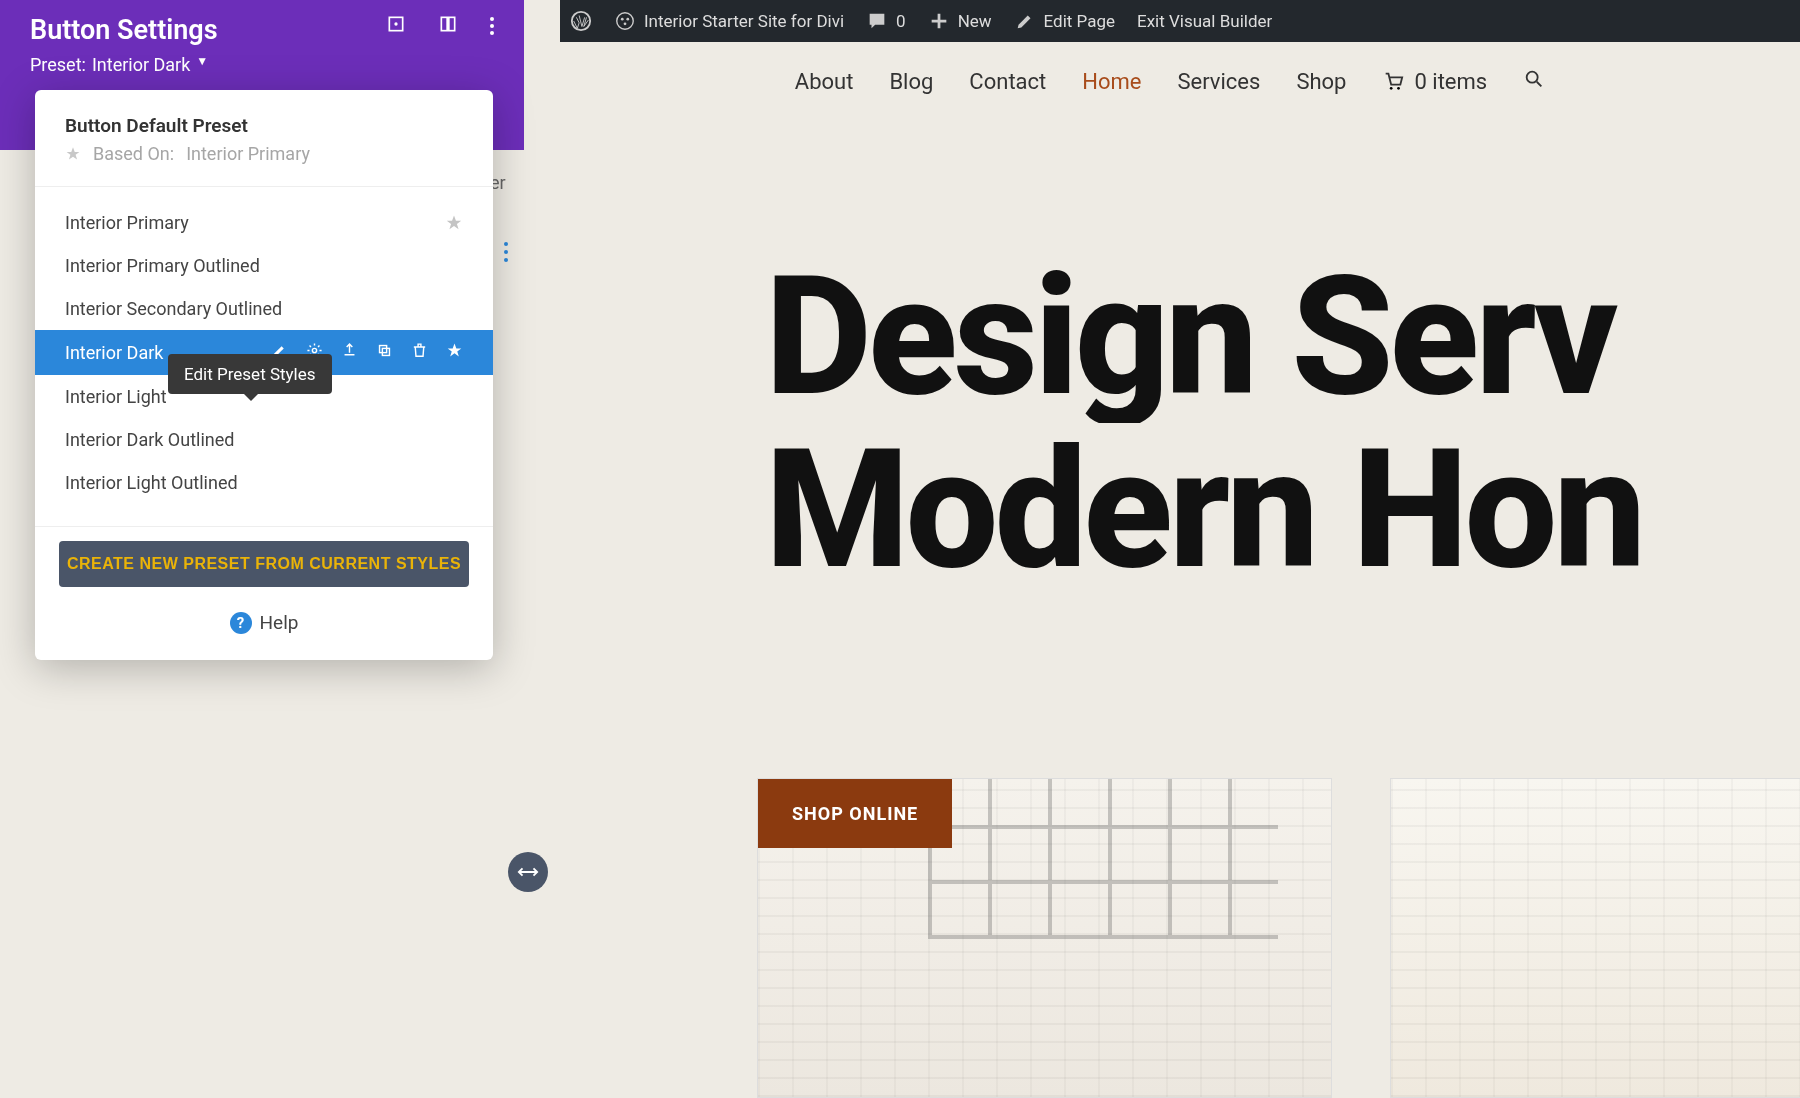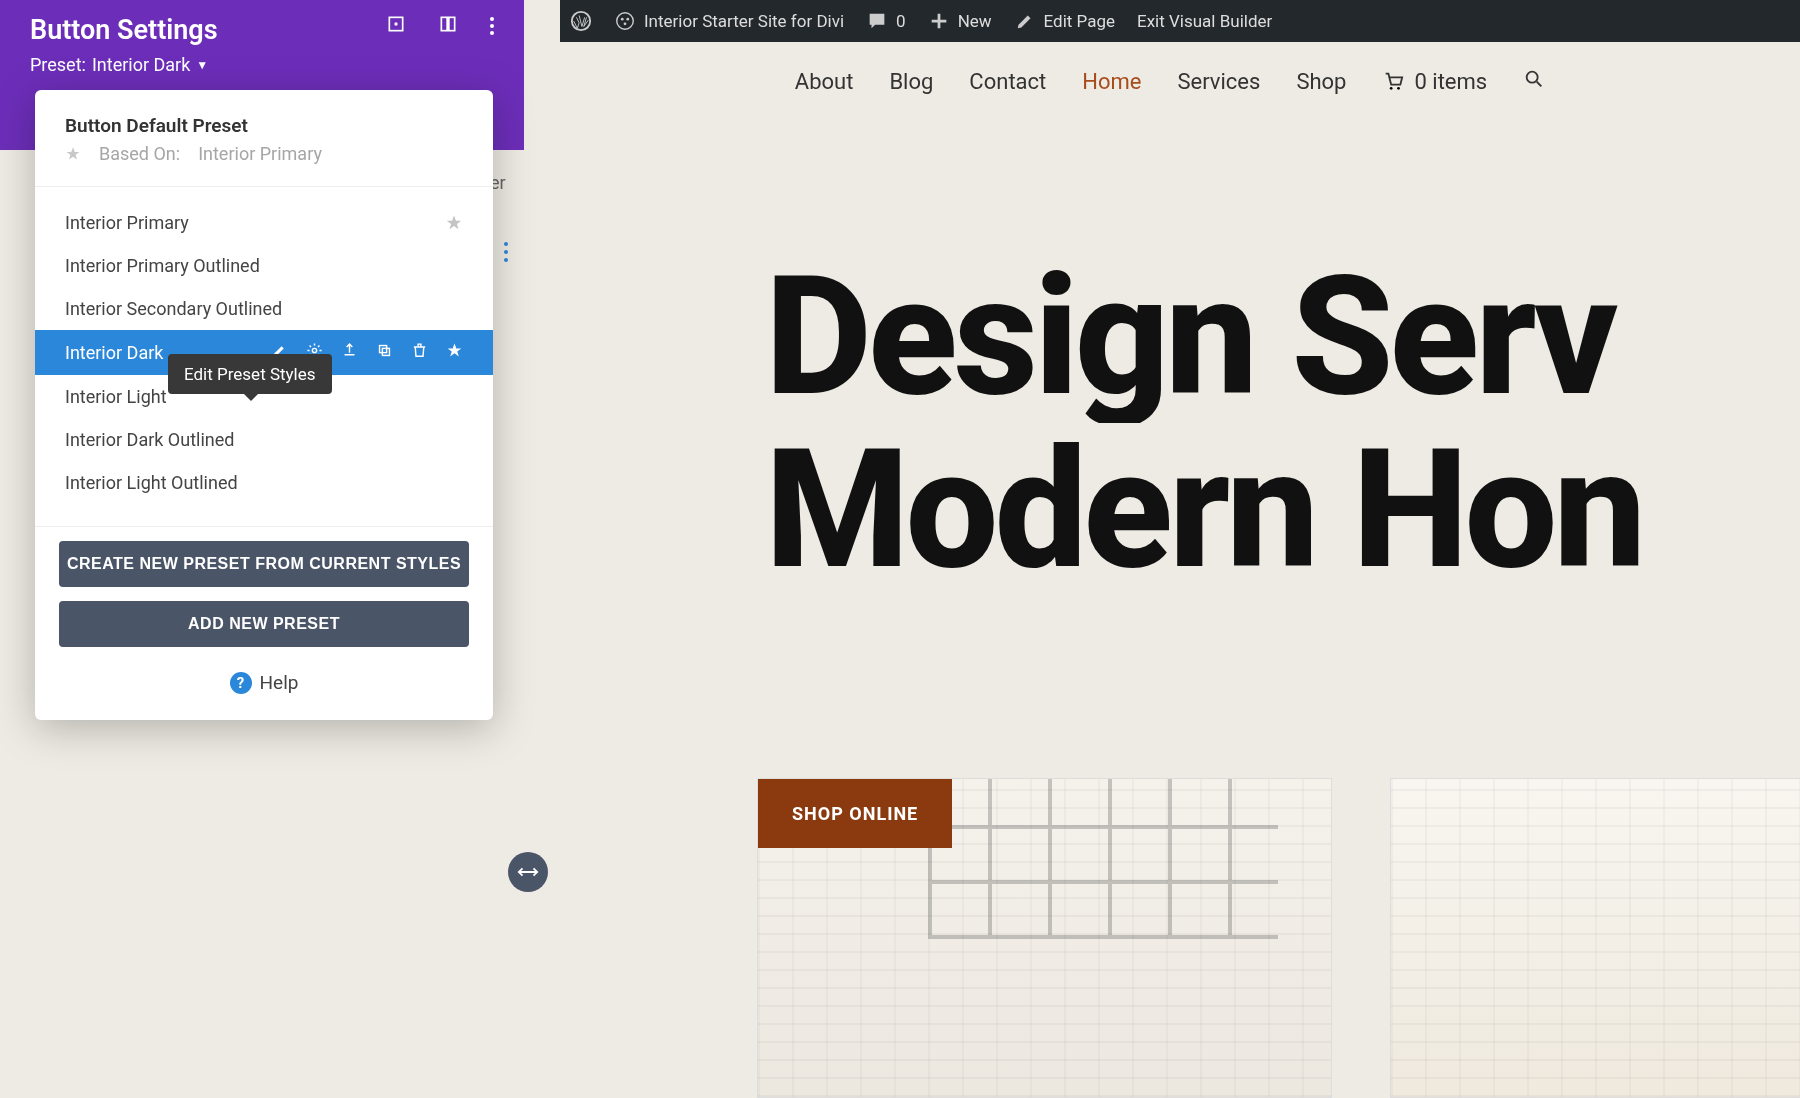--- a/index.html
+++ b/index.html
@@ -32,37 +32,37 @@
 
 
 .settings-panel { position: absolute; top: 0; left: 0; width: 524px; height: 1098px; }
 .panel-header { background: #6c2eb9; color: #fff; padding: 14px 30px 18px 30px; height: 150px; }
 .panel-header .row1 { display: flex; align-items: flex-start; justify-content: space-between; }
 .panel-header h2 { font-size: 27px; font-weight: 600; }
 .panel-header .icons { display: flex; gap: 32px; align-items: center; }
 .panel-header .icons svg { width: 20px; height: 20px; fill: #fff; }
 .panel-header .dots { display:flex; flex-direction:column; gap:3px; }
 .panel-header .dots span { width:4px; height:4px; background:#fff; border-radius:50%; }
-.panel-header .preset-line { margin-top: 8px; font-size: 18px; display: flex; align-items: center; gap: 6px; }
+.panel-header .preset-line { margin-top: 8px; font-size: 18px; display: flex; align-items: flex-start; gap: 6px; }
 .panel-header .preset-line .caret { font-size: 12px; }
 
 
 .preset-dropdown { position: absolute; top: 90px; left: 35px; width: 458px; background: #fff; border-radius: 6px; box-shadow: 0 8px 40px rgba(0,0,0,0.25); padding: 24px 0 26px 0; z-index: 10; }
 .pd-section { padding: 0 30px; }
 .pd-section .title { font-size: 19px; font-weight: 600; color: #333; }
-.pd-section .subtitle { margin-top: 6px; font-size: 18px; color: #a6a6a6; display: flex; align-items: center; gap: 18px; }
+.pd-section .subtitle { margin-top: 6px; font-size: 18px; color: #a6a6a6; display: flex; align-items: center; gap: 12px; }
 .pd-section .subtitle svg { width: 16px; height: 16px; fill: #c8c8c8; }
 .pd-divider { border: none; border-top: 1px solid #eee; margin: 22px 0 14px 0; }
 .pd-list { list-style: none; }
 .pd-list li { padding: 11px 30px; font-size: 18px; color: #444; display: flex; align-items: center; justify-content: space-between; cursor: pointer; position: relative; }
 .pd-list li .star { width: 18px; height: 18px; fill: #c4c4c4; }
 .pd-list li.active { background: #2b87da; color: #fff; padding-top: 12px; padding-bottom: 12px; }
 .pd-list li.active .action-icons { display: flex; gap: 18px; align-items: center; }
 .pd-list li.active .action-icons svg { width: 17px; height: 17px; fill: #fff; }
-.pd-btn { margin: 0 24px; background: #4a5568; color: #ffffff; border: none; border-radius: 4px; padding: 14px 0; font-size: 16px; font-weight: 600; letter-spacing: 0.5px; display: block; width: calc(100% - 48px); cursor: pointer; }
+.pd-btn { margin: 0 24px; background: #4a5568; color: #eab308; border: none; border-radius: 4px; padding: 14px 0; font-size: 16px; font-weight: 600; letter-spacing: 0.5px; display: block; width: calc(100% - 48px); cursor: pointer; }
 .pd-btn + .pd-btn { margin-top: 14px; }
 .pd-help { text-align: center; margin-top: 24px; font-size: 19px; color: #444; display: flex; align-items: center; justify-content: center; gap: 8px; }
 .pd-help .qmark { width: 22px; height: 22px; border-radius: 50%; background: #2b87da; color: #fff; display: inline-flex; align-items: center; justify-content: center; font-size: 15px; font-weight: bold; }
 
 
 .tooltip { position: absolute; background: #383838; color: #fff; font-size: 17px; padding: 10px 16px; border-radius: 4px; pointer-events: none; z-index: 20; }
 .tooltip::after { content: ''; position: absolute; bottom: -7px; left: 50%; margin-left: -6px; border: 7px solid transparent; border-top-color: #383838; border-bottom: none; }
 
 
 .behind-text { position: absolute; left: 490px; top: 172px; color: #666; font-size: 18px; }
@@ -245,21 +245,20 @@
       </li>
     <li>
         <span>Interior Dark Outlined</span>
       </li>
     <li>
         <span>Interior Light Outlined</span>
       </li>
   </ul>
   <hr class="pd-divider">
   <button class="pd-btn">CREATE NEW PRESET FROM CURRENT STYLES</button>
-  <button class="pd-btn">ADD NEW PRESET</button>
   <div class="pd-help">
     <span class="qmark">?</span>
     <span>Help</span>
   </div>
 </div>
 
 <div class="tooltip" style="top:354px; left:168px;">Edit Preset Styles</div>
 
 <div class="resize-handle">
   <svg viewBox="0 0 24 16">

